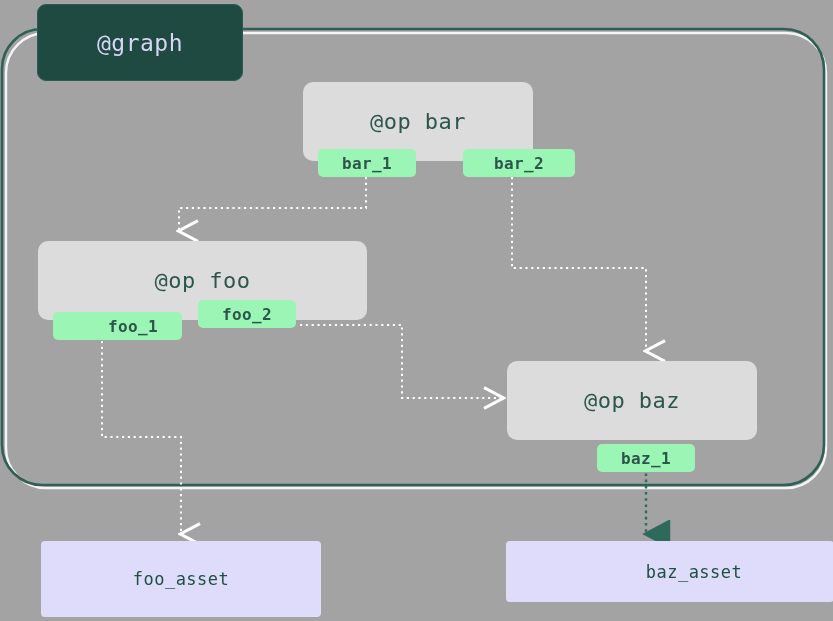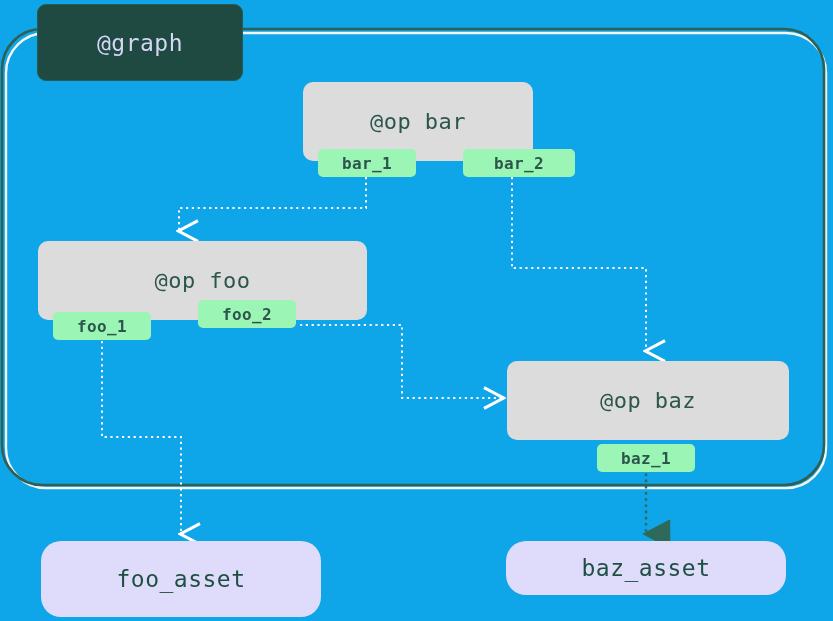--- a/index.html
+++ b/index.html
@@ -4,21 +4,21 @@
 <style>
   html, body {
     margin: 0;
     padding: 0;
     background: #000000;
   }
   #stage {
     position: relative;
     width: 833px;
     height: 621px;
-    background: #0ea5e9;
+    background: #a3a3a3;
     overflow: hidden;
     font-family: "DejaVu Sans Mono", "Liberation Mono", monospace;
   }
   #edge-layer {
     position: absolute;
     left: 0;
     top: 0;
     width: 833px;
     height: 621px;
     pointer-events: none;
@@ -85,26 +85,26 @@
     font-size: 16px;
     letter-spacing: 0.4px;
     z-index: 5;
     font-weight: bold;
   }
 
   
   .asset-node {
     position: absolute;
     background: #dedcfa;
-    border-radius: 20px;
+    border-radius: 4px;
     display: flex;
     align-items: center;
     justify-content: center;
     color: #1f4f43;
-    font-size: 23px;
+    font-size: 17px;
     letter-spacing: 0.5px;
     z-index: 4;
   }
 </style>
 </head>
 <body>
 
 <div id="stage">
 
   <svg id="frame-layer" viewBox="0 0 833 621" width="833" height="621">
@@ -140,24 +140,24 @@
 
   <div class="op-node" style="left:303px; top:82px; width:230px; height:79px;">
     <span class="op-title">@op bar</span>
   </div>
   <div class="port" style="left:318px; top:149px; width:98px;">bar_1</div>
   <div class="port" style="left:463px; top:149px; width:112px;">bar_2</div>
 
   <div class="op-node" style="left:38px; top:241px; width:329px; height:79px;">
     <span class="op-title">@op foo</span>
   </div>
-  <div class="port" style="left:53px; top:312px; width:98px;">foo_1</div>
+  <div class="port" style="left:53px; top:312px; width:98px;padding-left:31px;">foo_1</div>
   <div class="port" style="left:198px; top:300px; width:98px;">foo_2</div>
 
-  <div class="op-node" style="left:507px; top:361px; width:282px; height:79px;">
+  <div class="op-node" style="left:507px; top:361px; width:250px; height:79px;">
     <span class="op-title">@op baz</span>
   </div>
   <div class="port" style="left:597px; top:432px; width:98px;margin-top:12px;">baz_1</div>
 
   <div class="asset-node" style="left:41px; top:541px; width:280px; height:76px;">foo_asset</div>
-  <div class="asset-node" style="left:506px; top:541px; width:280px; height:54px;">baz_asset</div>
+  <div class="asset-node" style="left:506px; top:541px; width:280px; height:61px;padding-left:48px;">baz_asset</div>
 
 </div>
 
 </body></html>

